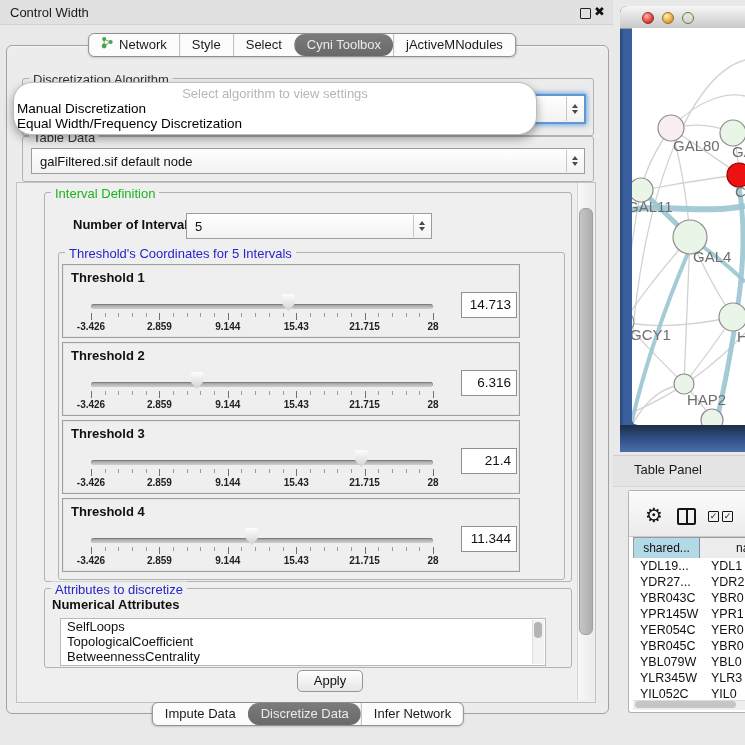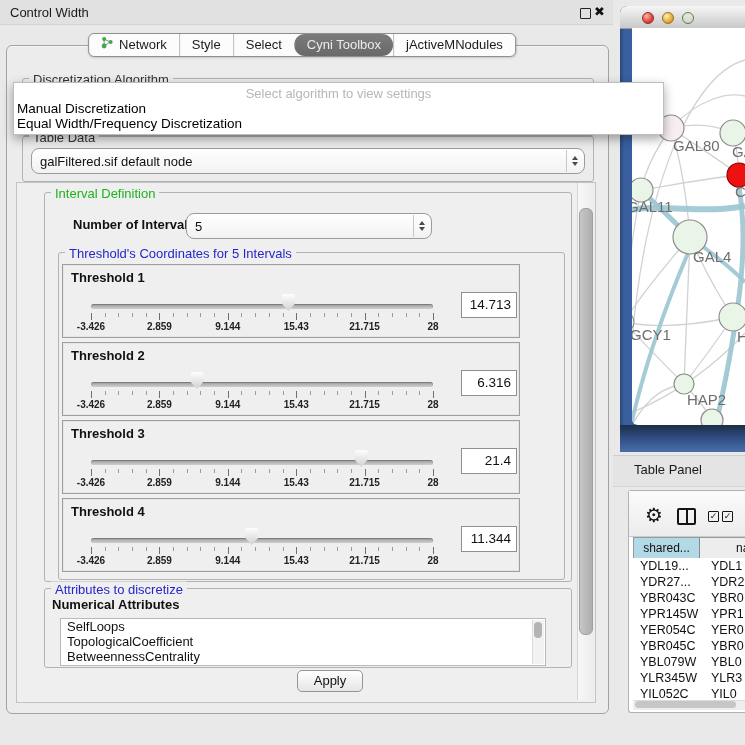--- a/index.html
+++ b/index.html
@@ -23,21 +23,21 @@
   .tabs .seg.active{background:linear-gradient(#7b7b7b,#696969);color:#ebebeb;border-left-color:#6f6f6f;border-radius:11px;}
   #top-tabs{left:302px;top:33px;transform:translateX(-50%);}
   #bottom-tabs{left:308px;top:702px;transform:translateX(-50%);}
   
   .group{position:absolute;border:1px solid #b2b2b2;border-radius:3px;}
   .legend{position:absolute;top:0;left:6px;transform:translateY(-50%);background:#ececec;padding:0 4px;font-size:13px;}
   .legend.green{color:#1db31d;}
   .legend.blue{color:#2525cc;}
   .legend.dark{color:#333;}
   
-  .combo{position:absolute;background:linear-gradient(#ffffff,#f2f2f2);border:1px solid #9c9c9c;border-radius:8px;
+  .combo{position:absolute;background:linear-gradient(#ffffff,#f2f2f2);border:1px solid #9c9c9c;border-radius:0;
          font-size:13px;color:#111;}
   .combo .val{position:absolute;left:8px;top:0;bottom:0;display:flex;align-items:center;}
   .stepper{position:absolute;right:1px;top:1px;bottom:1px;width:16px;border-left:1px solid #c6c6c6;
            display:flex;flex-direction:column;align-items:center;justify-content:center;gap:2px;}
   .tri-up{width:0;height:0;border-left:3.5px solid transparent;border-right:3.5px solid transparent;border-bottom:4px solid #4a4a4a;}
   .tri-down{width:0;height:0;border-left:3.5px solid transparent;border-right:3.5px solid transparent;border-top:4px solid #4a4a4a;}
   .combo.focused{border:2px solid #5f97d5;box-shadow:0 0 5px 1px rgba(86,148,217,.85);}
   
   #scrollpane{left:16px;top:182px;width:578px;height:519px;background:#efefef;border:1px solid #c2c2c2;}
   #v-scrollbar{left:577px;top:183px;width:16px;height:517px;background:linear-gradient(90deg,#f7f7f7,#ececec);border-left:1px solid #d5d5d5;}
@@ -59,21 +59,21 @@
           font-size:13.5px;text-align:right;padding-right:5px;line-height:24px;}
   
   #attr-list{left:60px;top:618px;width:484px;height:46px;background:#fff;border:1px solid #b8b8b8;overflow:hidden;font-size:13px;}
   .attr-item{padding-left:6px;line-height:15px;white-space:nowrap;}
   #attr-sb{position:absolute;right:1px;top:1px;width:11px;height:44px;background:#f2f2f2;border-left:1px solid #ddd;}
   #attr-sb-thumb{position:absolute;left:1px;top:2px;width:8px;height:16px;background:#b4b4b4;border-radius:4px;}
   .btn{position:absolute;background:linear-gradient(#fefefe,#e6e6e6);border:1px solid #959595;border-radius:5px;
        font-size:13px;text-align:center;line-height:20px;}
   #apply-btn{left:291px;top:670px;width:64px;height:20px;margin-left:6px;}
   
-  #algo-popup{left:13px;top:82px;width:651px;height:53px;background:#fff;border:1px solid #bdbdbd;border-radius:0;
+  #algo-popup{left:13px;top:82px;width:524px;height:53px;background:#fff;border:1px solid #bdbdbd;border-radius:19px;
               box-shadow:0 4px 10px rgba(0,0,0,.35);z-index:50;padding-top:3px;box-sizing:border-box;}
   #algo-placeholder{text-align:center;font-size:13px;color:#b6b6b6;line-height:15px;}
   .algo-item{padding-left:3px;font-size:13.5px;line-height:15px;color:#000;white-space:nowrap;}
   .algo-item.bold{font-weight:normal;}
   
   #net-frame{left:620px;top:6px;width:125px;height:446px;background:#3a5f9e;border-top-left-radius:7px;
              box-shadow:inset 2px 0 3px rgba(0,0,0,.25);}
   #net-titlebar{left:620px;top:6px;width:125px;height:22px;background:linear-gradient(#f6f6f6,#c9c9c9);
                 border-top-left-radius:7px;border-bottom:1px solid #9a9a9a;}
   .traffic{position:absolute;top:12px;width:10px;height:10px;border-radius:50%;}
@@ -344,20 +344,31 @@
   <div id="attr-list" class="abs">
     <div class="attr-item">SelfLoops</div>
       <div class="attr-item">TopologicalCoefficient</div>
       <div class="attr-item">BetweennessCentrality</div>
       <div id="attr-sb">
         <div id="attr-sb-thumb"></div>
       </div>
   </div>
 
   <div id="apply-btn" class="btn">Apply</div>
+  <div id="bottom-tabs" class="tabs abs">
+      <div class="seg">
+        <span>Impute Data</span>
+      </div>
+      <div class="seg active">
+        <span>Discretize Data</span>
+      </div>
+      <div class="seg">
+        <span>Infer Network</span>
+      </div>
+    </div>
 
   <div id="algo-popup" class="abs">
     <div id="algo-placeholder">Select algorithm to view settings</div>
   <div class="algo-item bold">Manual Discretization</div>
       <div class="algo-item">Equal Width/Frequency Discretization</div>
     </div>
 </div>
 
 <div id="net-frame" class="abs"></div>
 <div id="net-titlebar" class="abs"></div>

